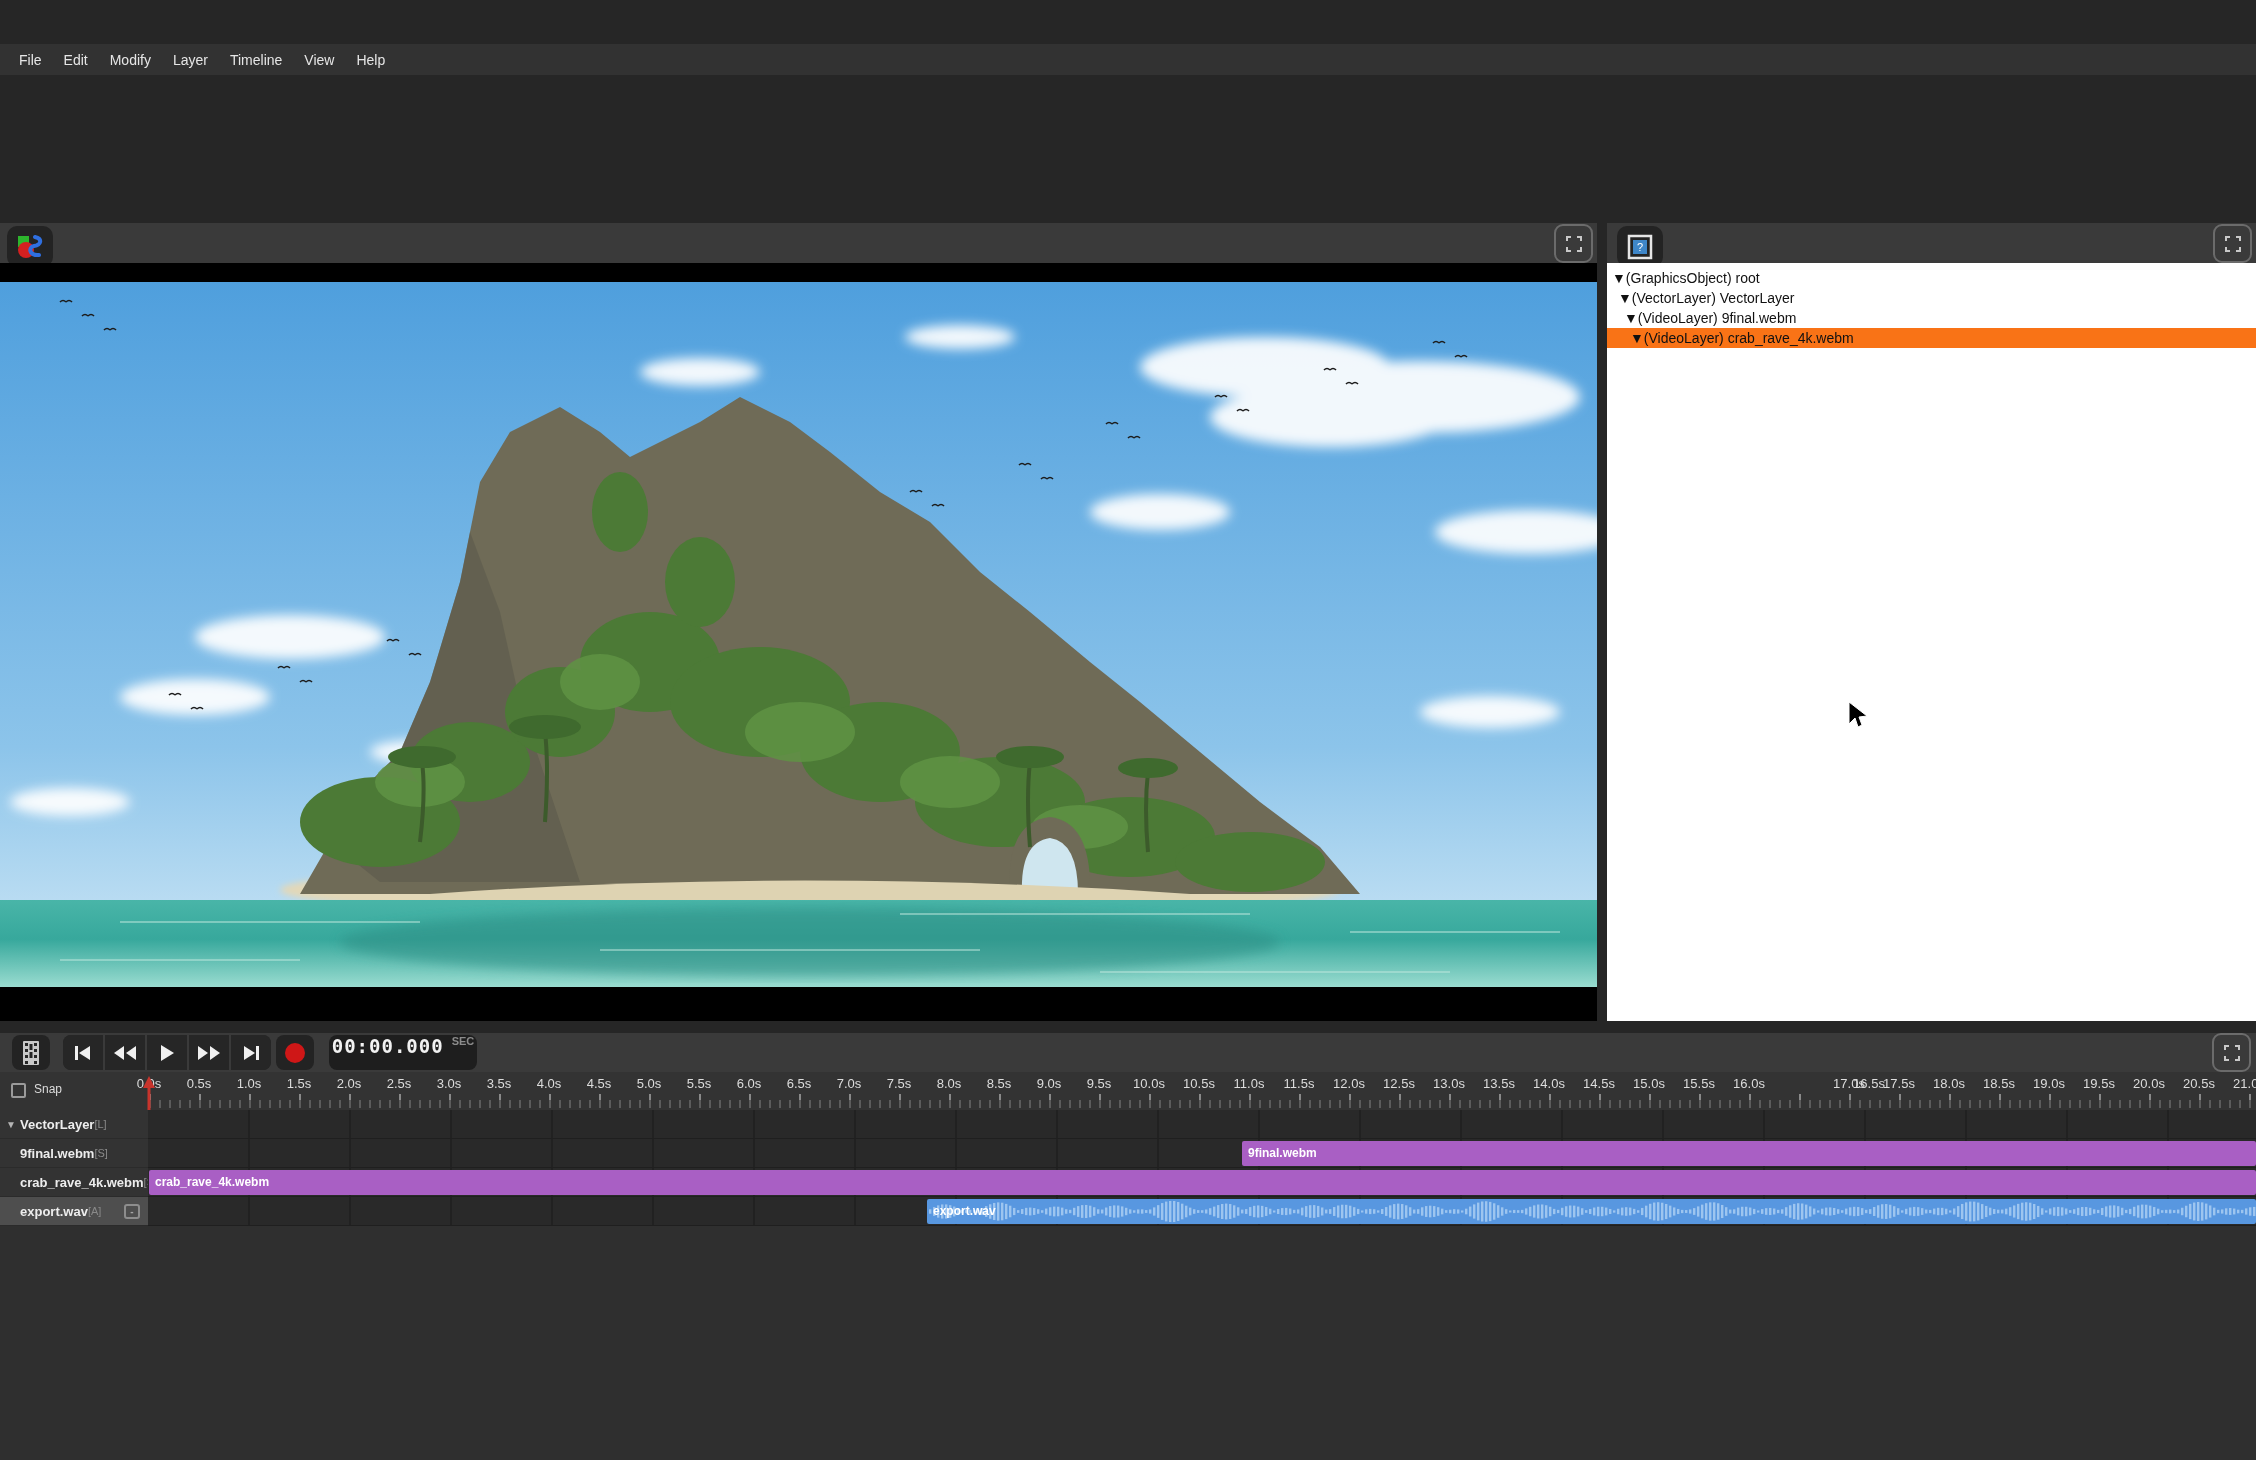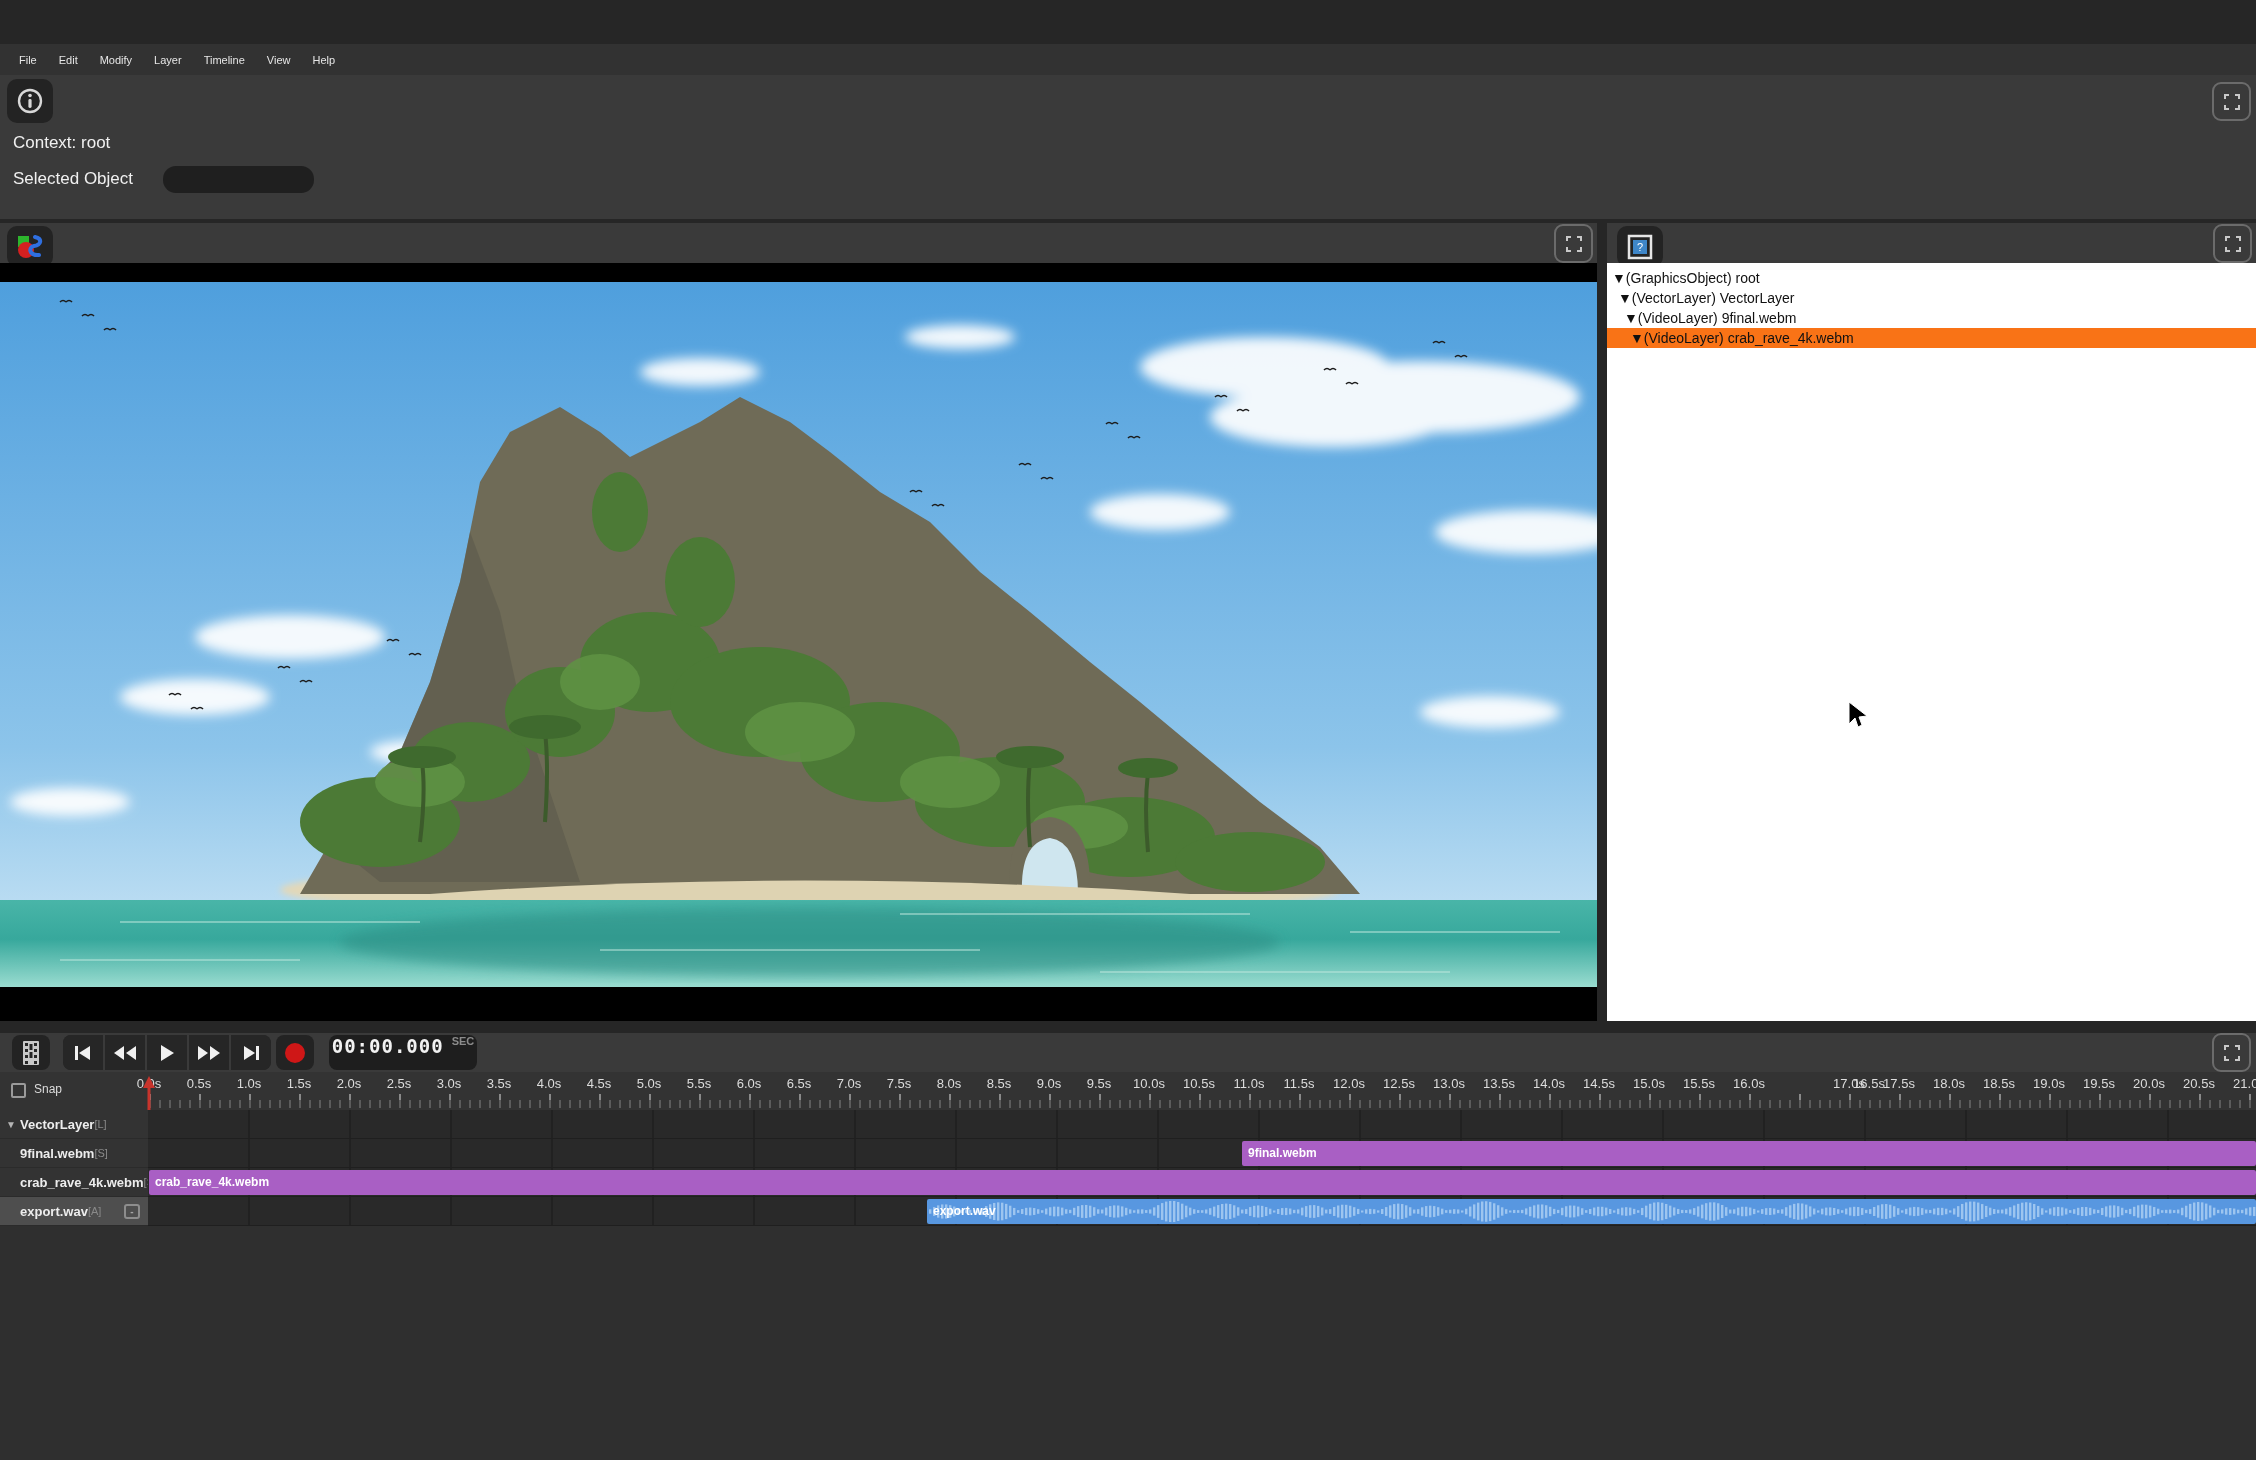--- a/index.html
+++ b/index.html
@@ -10,21 +10,21 @@
   
   #titlebar { position:absolute; left:0; top:0; width:2256px; height:44px; background:#262626;
               display:flex; align-items:center; justify-content:center; }
   #title { color:#ececec; font-weight:bold; font-size:21px; }
   #win-controls { position:absolute; right:14px; top:0; height:44px; display:flex; align-items:center; gap:26px; }
   .win-btn { width:26px; height:26px; display:flex; align-items:center; justify-content:center; cursor:default; }
 
   
   #menubar { position:absolute; left:0; top:44px; width:2256px; height:31px; background:#323232;
              display:flex; align-items:center; padding-left:8px; }
-  .menu-item { color:#e6e6e6; font-size:11px; padding:0 11px; }
+  .menu-item { color:#e6e6e6; font-size:14px; padding:0 11px; }
 
   
   #inspector { position:absolute; left:0; top:75px; width:2256px; height:144px; background:#3a3a3a; }
   .tool-btn { position:absolute; background:#232323; border-radius:10px; display:flex; align-items:center; justify-content:center; }
   #info-btn { left:7px; top:4px; width:46px; height:44px; }
   #inspector-context { position:absolute; left:13px; top:58px; color:#f0f0f0; font-size:17px; }
   #selected-object-label { position:absolute; left:13px; top:94px; color:#f0f0f0; font-size:17px; }
   #selected-object-input { position:absolute; left:163px; top:91px; width:151px; height:27px; background:#1f1f1f;
              border:none; border-radius:13px; color:#ddd; padding:0 10px; font-size:14px; outline:none; }
   .fs-btn { position:absolute; width:39px; height:39px; border:2px solid #6b6b6b; border-radius:9px;
@@ -107,37 +107,20 @@
         <div class="menu-item">File</div>
         <div class="menu-item">Edit</div>
         <div class="menu-item">Modify</div>
         <div class="menu-item">Layer</div>
         <div class="menu-item">Timeline</div>
         <div class="menu-item">View</div>
         <div class="menu-item">Help</div>
       </div>
   </div>
 
-  <div id="inspector">
-    <div id="info-btn" class="tool-btn">
-      <svg width="30" height="30" viewBox="0 0 30 30">
-        <circle cx="15" cy="15" r="11" fill="none" stroke="#d8d8d8" stroke-width="2.4"></circle>
-        <circle cx="15" cy="9.5" r="1.8" fill="#d8d8d8"></circle>
-        <rect x="13.4" y="13" width="3.2" height="9" rx="1.4" fill="#d8d8d8"></rect>
-      </svg>
-    </div>
-    <div id="inspector-context">Context: root</div>
-    <div id="selected-object-label">Selected Object</div>
-    <input id="selected-object-input" value="" style="">
-    <div id="inspector-fs" class="fs-btn">
-      <svg width="18" height="18" viewBox="0 0 18 18">
-        <path d="M2 6 V2 H6 M12 2 H16 V6 M16 12 V16 H12 M6 16 H2 V12" fill="none" stroke="#c8c8c8" stroke-width="2"></path>
-      </svg>
-    </div>
-  </div>
 
   <div id="stage-toolbar">
     <div id="stage-logo-btn" class="tool-btn">
       <svg width="30" height="30" viewBox="0 0 30 30">
         <rect x="3" y="4" width="11" height="11" fill="#2db52d"></rect>
         <circle cx="11" cy="18" r="8" fill="#d42020"></circle>
         <path d="M20 5 C28 7 26 13 19 14 C13 15 14 24 24 23" fill="none" stroke="#2f6fe0" stroke-width="4" stroke-linecap="round"></path>
       </svg>
     </div>
     <div id="stage-fs" class="fs-btn">

